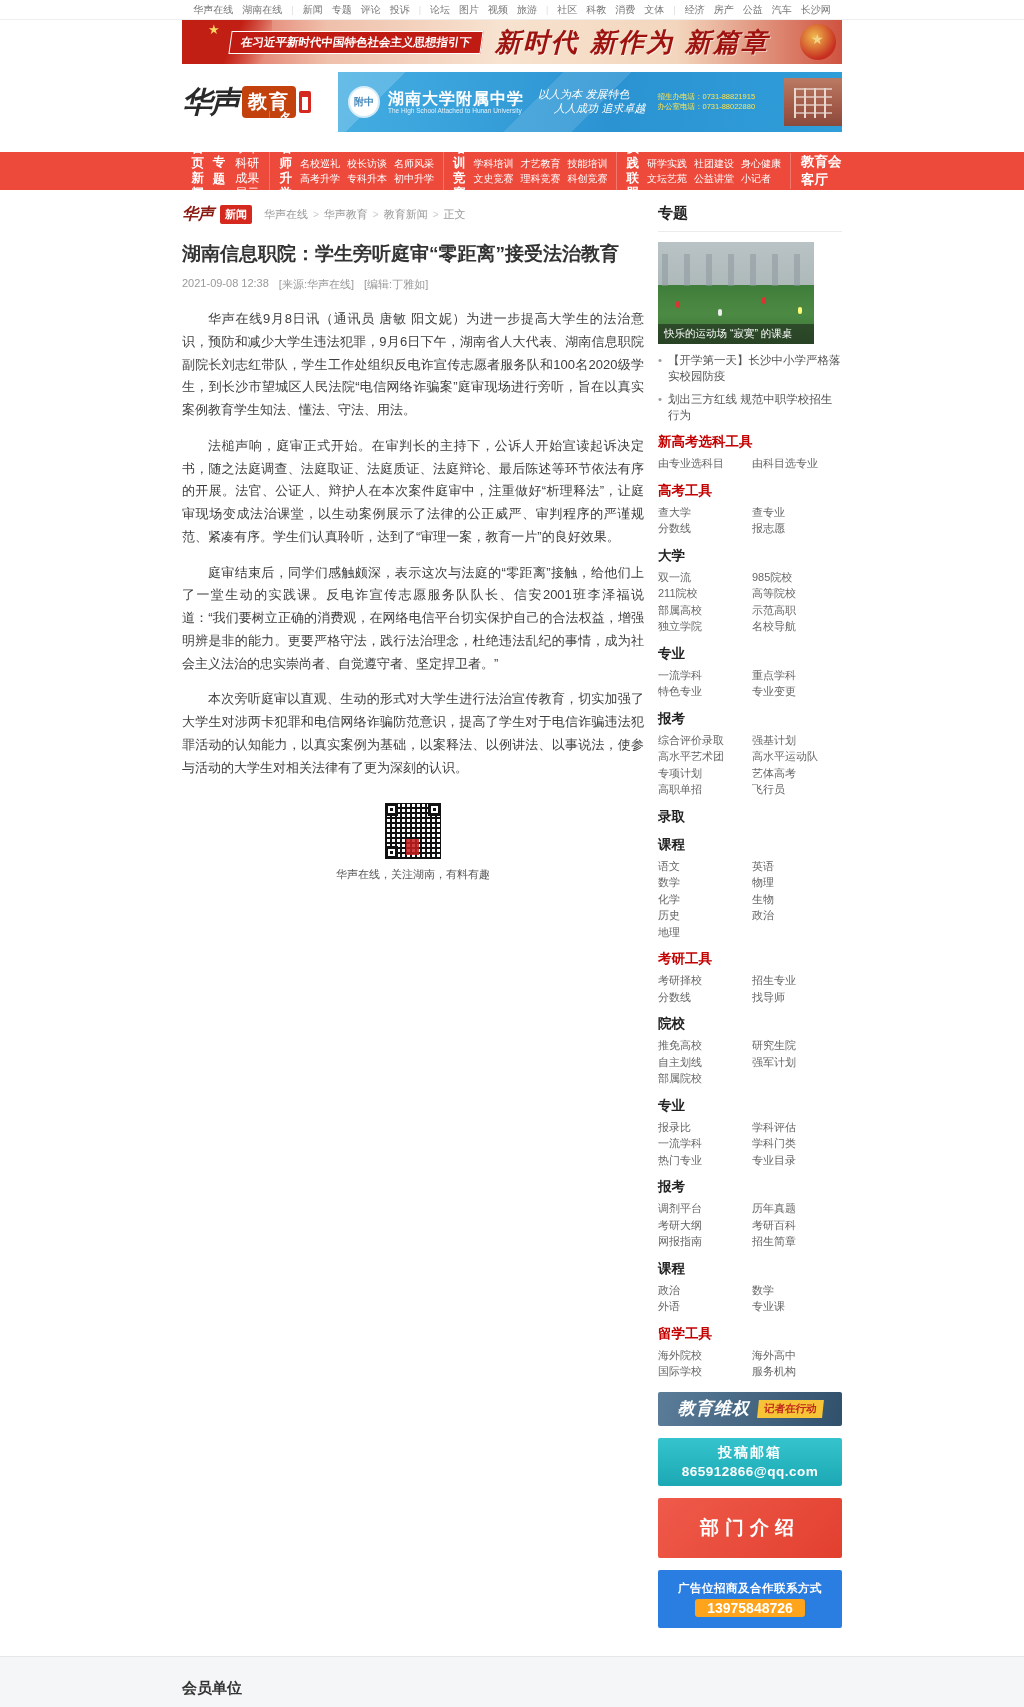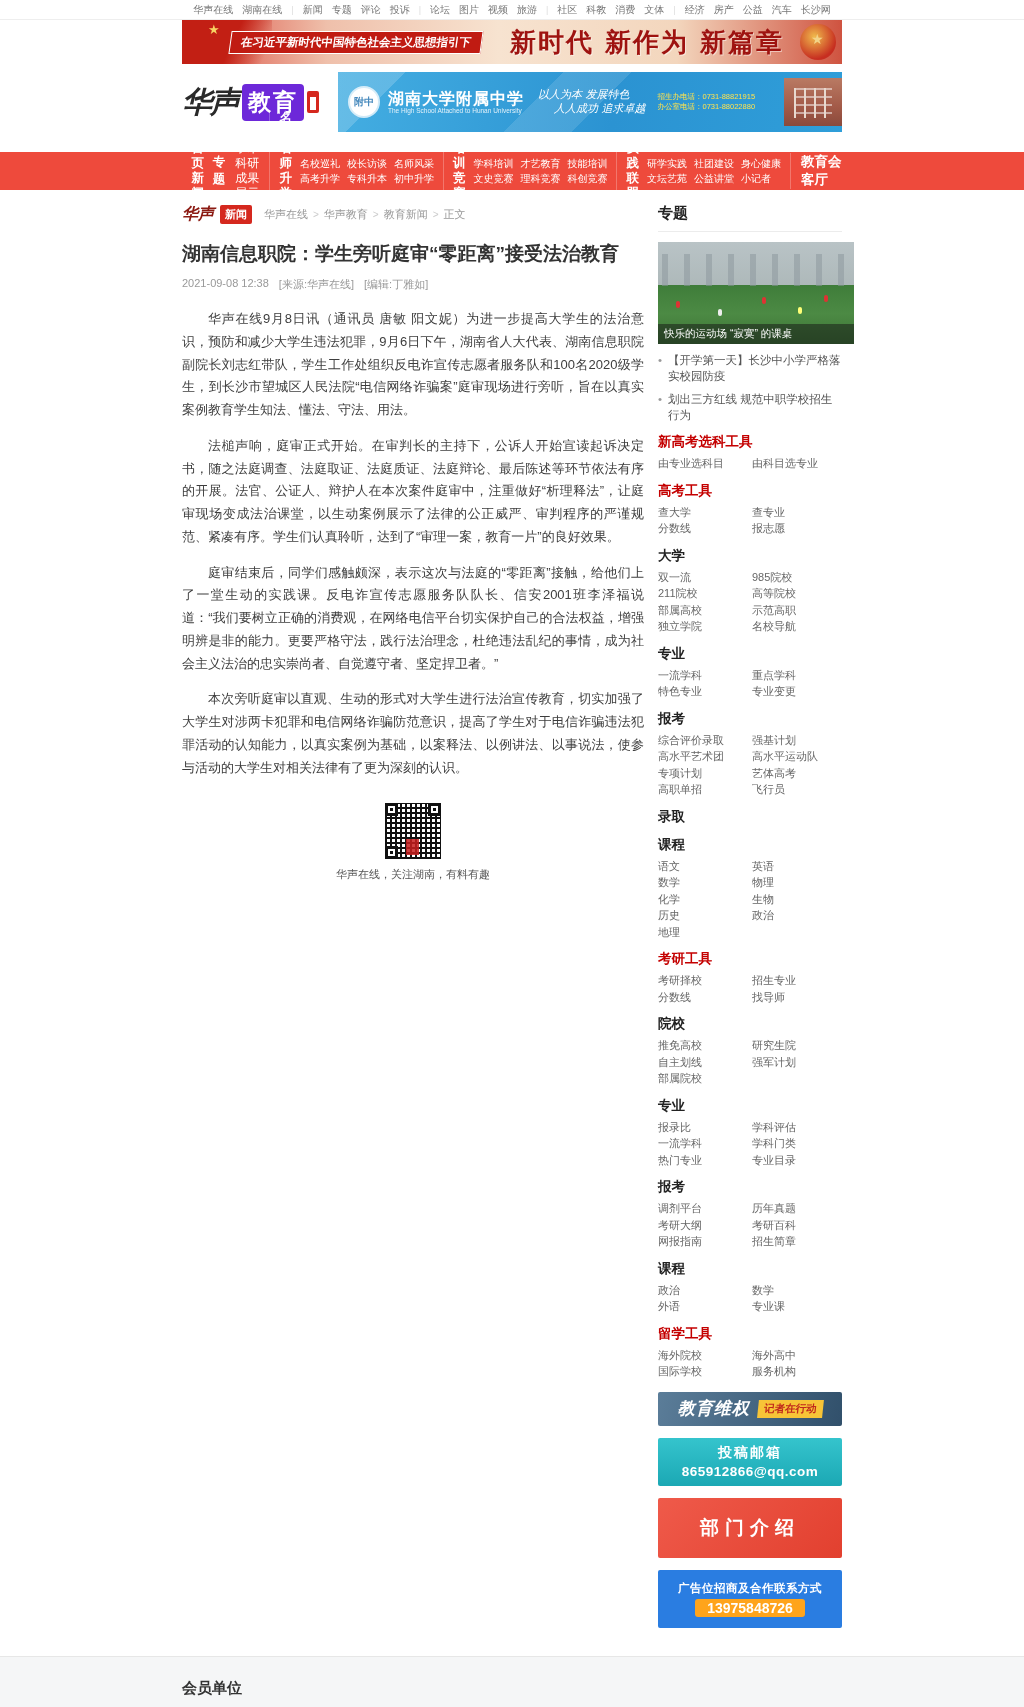--- a/index.html
+++ b/index.html
@@ -12,30 +12,30 @@
   .topbar { height:20px; border-bottom:1px solid #eee; background:#fff; }
   .topbar-inner { width:760px; margin:0 auto; display:flex; align-items:center; justify-content:center; height:20px; gap:9px; }
   .tb-link { font-size:10px; color:#777; white-space:nowrap; }
   .tb-sep { color:#ddd; font-size:9px; }
 
   
   .banner1 { height:44px; margin-top:0; background:linear-gradient(90deg,#d9473a 0%,#efc0ab 22%,#f7e3d0 48%,#f3d6bd 75%,#cf5340 100%); position:relative; overflow:hidden; display:flex; align-items:center; }
   .flag { position:absolute; left:0; top:0; width:90px; height:44px; background:linear-gradient(115deg,#c21f14 55%,rgba(194,31,20,0) 90%); }
   .flag:after { content:"★"; position:absolute; left:26px; top:2px; color:#f7d463; font-size:13px; }
   .slogan-box { position:relative; margin-left:48px; background:#c01b12; border:1px solid #fff; color:#fff; font-size:11.5px; font-weight:bold; padding:3px 10px; transform:skewX(-8deg); white-space:nowrap; }
-  .slogan-big { margin-left:28px; font-family:"DejaVu Serif",serif; font-weight:bold; font-size:26px; color:#9e1310; letter-spacing:2px; white-space:nowrap; text-shadow:1px 1px 0 rgba(255,255,255,.5); }
+  .slogan-big { margin-left:13px; font-family:"DejaVu Serif",serif; font-style:italic; font-weight:bold; font-size:26px; color:#9e1310; letter-spacing:2px; white-space:nowrap; text-shadow:1px 1px 0 rgba(255,255,255,.5); }
   .emblem { position:absolute; right:6px; top:4px; width:36px; height:36px; border-radius:50%; background:radial-gradient(circle at 40% 35%,#f3c24b,#c6291c 70%); opacity:.9; }
   .emblem:after { content:"★"; position:absolute; left:11px; top:7px; color:#f7e08e; font-size:14px; }
 
   
   .header { padding:8px 0 6px; }
   .header .inner { display:flex; align-items:center; }
   .logo { display:flex; align-items:center; width:152px; flex:none; }
   .logo-cal { font-family:"DejaVu Serif",serif; font-style:italic; font-weight:bold; font-size:30px; color:#2a2a2a; letter-spacing:-2px; }
-  .logo-box { background:#6d28d9; color:#fff; font-weight:bold; font-size:23px; padding:3px 6px; border-radius:4px; margin-left:4px; letter-spacing:2px; }
+  .logo-box { background:#c2410c; color:#fff; font-weight:bold; font-size:19px; padding:3px 6px; border-radius:4px; margin-left:4px; letter-spacing:2px; }
   .logo-door { width:12px; height:22px; border:3px solid #d5281e; border-top-width:6px; margin-left:3px; border-radius:2px; }
   .school-ad { flex:1; height:60px; margin-left:4px; background:linear-gradient(100deg,#44aee2 0%,#2b93d2 55%,#2f9ed9 100%); position:relative; display:flex; align-items:center; overflow:hidden; color:#fff; }
   .school-ad:before { content:""; position:absolute; inset:0; background:linear-gradient(135deg,rgba(255,255,255,.18) 12%,transparent 12%,transparent 40%,rgba(255,255,255,.12) 40%,rgba(255,255,255,.12) 52%,transparent 52%); }
   .school-logo-circle { width:32px; height:32px; border-radius:50%; background:#fff; color:#1d6fae; font-size:10px; font-weight:bold; display:flex; align-items:center; justify-content:center; margin:0 8px 0 10px; flex:none; border:2px solid #cfe9f7; }
   .school-name-block { line-height:1.1; z-index:1; }
   .school-name { font-family:"DejaVu Serif",serif; font-weight:bold; font-size:16px; letter-spacing:1px; }
   .school-en { font-size:6.5px; opacity:.85; white-space:nowrap; }
   .school-slogans { margin-left:14px; z-index:1; font-family:"DejaVu Serif",serif; font-style:italic; font-size:11px; line-height:14px; white-space:nowrap; }
   .school-slogans .s2 { padding-left:16px; }
   .school-phones { margin-left:12px; z-index:1; font-size:7.5px; color:#ffe34d; line-height:10px; white-space:nowrap; }
@@ -79,21 +79,21 @@
       repeating-linear-gradient(0deg,#111 0 2px,transparent 2px 5px),
       repeating-linear-gradient(90deg,#111 0 2px,#fff 2px 5px); position:relative; }
   .qr .f { position:absolute; width:13px; height:13px; border:3px solid #111; background:#fff; }
   .qr .f:after { content:""; position:absolute; inset:2px; background:#111; }
   .qr .f1 { left:0; top:0; } .qr .f2 { right:0; top:0; } .qr .f3 { left:0; bottom:0; }
   .qr .seal { position:absolute; left:21px; bottom:4px; width:13px; height:16px; background:rgba(200,30,30,.85); }
   .qr-caption { text-align:center; font-size:11px; color:#555; margin-bottom:26px; }
 
   
   .side-heading { font-size:15px; font-weight:bold; color:#222; padding-bottom:8px; border-bottom:1px solid #ececec; margin-bottom:10px; }
-  .topic-img { width:196px; height:102px; position:relative; overflow:hidden; background:linear-gradient(180deg,#b9c3c6 0%,#aeb9ba 42%,#3f7d3a 42%,#4c8a44 70%,#3c7336 100%); }
+  .topic-img { width:156px; height:102px; position:relative; overflow:hidden; background:linear-gradient(180deg,#b9c3c6 0%,#aeb9ba 42%,#3f7d3a 42%,#4c8a44 70%,#3c7336 100%); }
   .topic-img .sky { position:absolute; left:0; top:12px; width:100%; height:32px; background:
       linear-gradient(90deg,#8d989e 6px,transparent 6px) 4px 0/22px 100%; opacity:.55; }
   .topic-img .p { position:absolute; width:4px; height:7px; border-radius:2px; }
   .topic-cap { position:absolute; left:0; right:0; bottom:0; background:rgba(20,20,20,.5); color:#fff; font-size:10.5px; padding:3px 6px; white-space:nowrap; }
   .topic-list { list-style:none; margin:8px 0 4px; }
   .topic-list li { font-size:11.5px; color:#555; line-height:16px; margin:7px 0; padding-left:10px; position:relative; }
   .topic-list li:before { content:"•"; position:absolute; left:0; top:0; color:#999; }
 
   .side-sec { margin-bottom:4px; }
   .sec-title { font-size:13.5px; font-weight:bold; color:#222; margin:10px 0 4px; }

